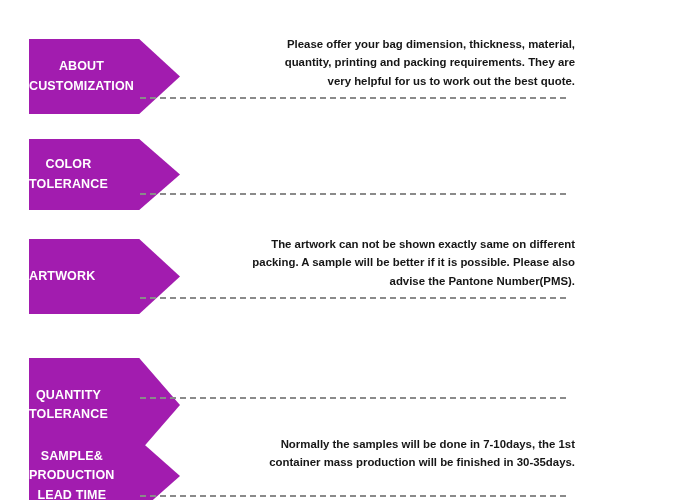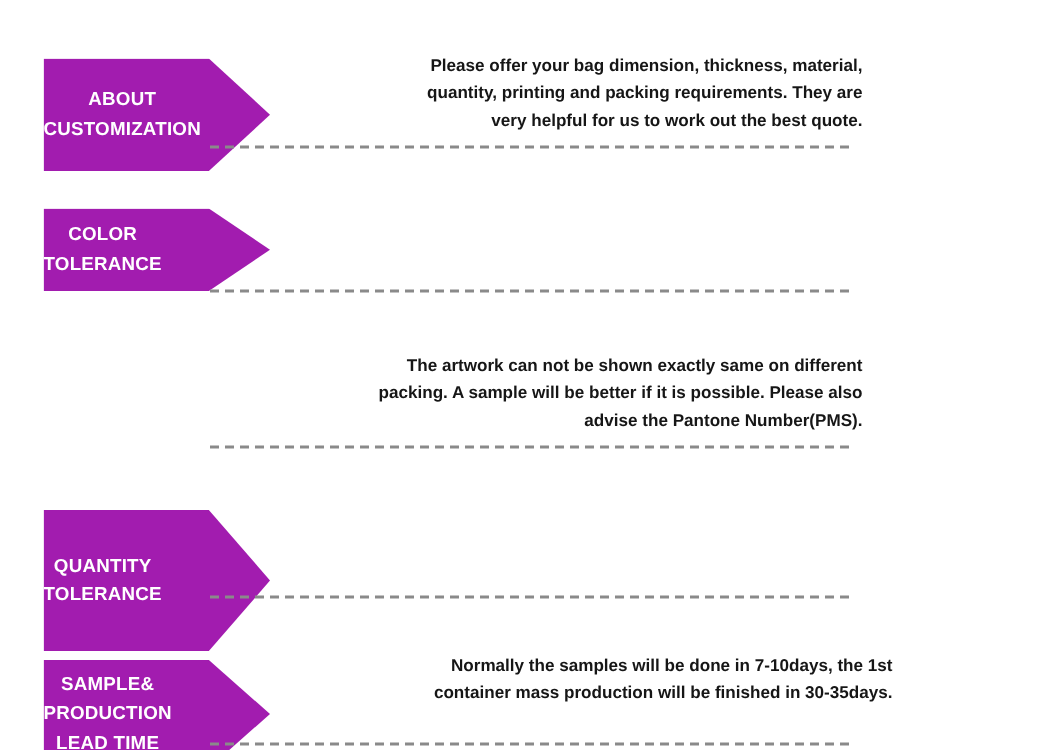--- a/index.html
+++ b/index.html
@@ -93,46 +93,49 @@
       <p class="banner-label">ABOUT
 CUSTOMIZATION</p>
     </div>
     <p class="body-text" style="top:13px;">Please offer your bag dimension, thickness, material,
 quantity, printing and packing requirements. They are
 very helpful for us to work out the best quote.</p>
     <div class="divider" style="top:75px;"></div>
   </div>
 
   <div class="row" style="top:122px; height:71px;">
-    <div class="banner" style="height:55px;">
+    <div class="banner" style="height:71px;">
       <p class="banner-label">COLOR
 TOLERANCE</p>
     </div>
     <div class="divider" style="top:71px;"></div>
   </div>
 
   <div class="row" style="top:222px; height:75px;">
+    <div class="banner" style="height:75px;">
+      <p class="banner-label">ARTWORK</p>
+    </div>
     <p class="body-text" style="top:13px;">The artwork can not be shown exactly same on different
 packing. A sample will be better if it is possible. Please also
 advise the Pantone Number(PMS).</p>
     <div class="divider" style="top:75px;"></div>
   </div>
 
   <div class="row" style="top:323px; height:74px;">
-    <div class="banner" style="height:94px;">
+    <div class="banner" style="height:94px;margin-top:18px;">
       <p class="banner-label">QUANTITY
 TOLERANCE</p>
     </div>
     <div class="divider" style="top:74px;"></div>
   </div>
 
   <div class="row" style="top:423px; height:72px;">
     <div class="banner" style="height:72px;">
       <p class="banner-label">SAMPLE&amp;
 PRODUCTION
 LEAD TIME</p>
     </div>
-    <p class="body-text" style="top:12px;margin-left:20px;">Normally the samples will be done in 7-10days, the 1st
+    <p class="body-text" style="top:12px;">Normally the samples will be done in 7-10days, the 1st
 container mass production will be finished in 30-35days.</p>
     <div class="divider" style="top:72px;"></div>
   </div>
 
 </div>
 
 </body></html>

